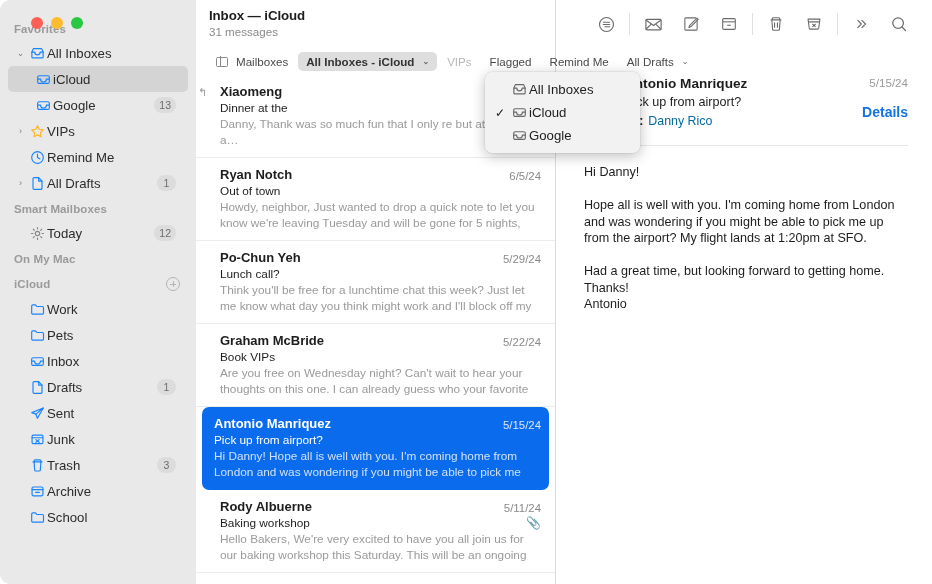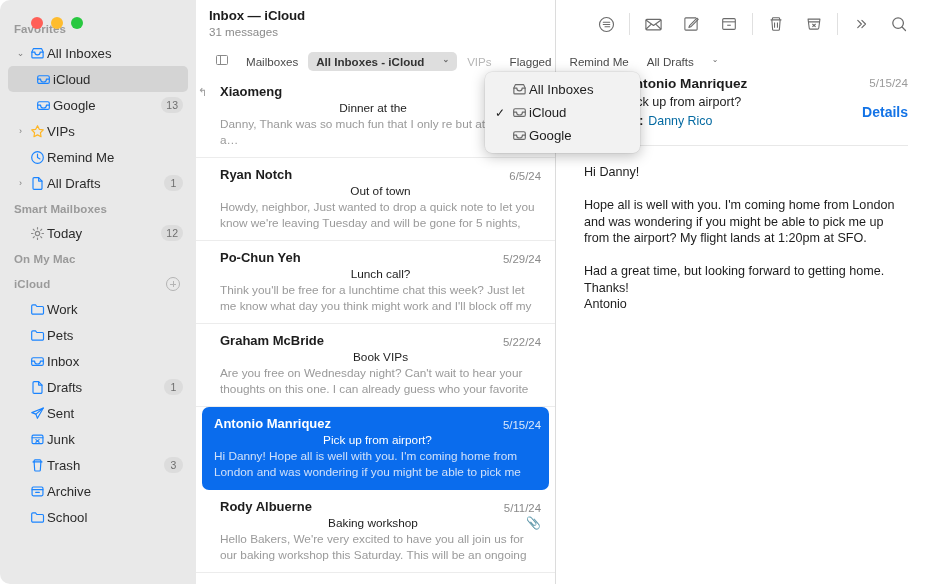--- a/index.html
+++ b/index.html
@@ -67,21 +67,21 @@
     color:#7a7a7a; font-size:9px;
   }
   .sb-item .ic { width:20px; flex:0 0 20px; display:flex; align-items:center; justify-content:center; }
   .sb-item .lbl { flex:1; white-space:nowrap; overflow:hidden; }
   .sb-item.indent1 { padding-left:19px; }
   .sb-item.indent2 { padding-left:25px; }
   .badge {
     font-size:10.5px; color:#6e6e6e; background:#dcdcdc;
     border-radius:9px; min-width:19px; height:16px;
     display:flex; align-items:center; justify-content:center;
-    padding:0 5px; margin-right:5px; font-weight:500;
+    padding:0 5px; margin-right:12px; font-weight:500;
   }
 
   
   .listcol {
     width:360px; flex:0 0 360px;
     display:flex; flex-direction:column;
     background:#fde047;
     border-right:1px solid #dcdcdc;
     position:relative;
   }
@@ -94,21 +94,21 @@
 
   .filterbar {
     height:27px; display:flex; align-items:center;
     padding-left:12px; gap:2px;
     background:#fff;
     position:relative; z-index:5;
   }
   .fb-item {
     font-size:11.6px; color:#4a4a4a;
     padding:3px 8px; border-radius:5px;
-    display:flex; gap:18px;
+    display:flex; align-items:center; gap:8px;
     white-space:nowrap;
   }
   .fb-item.dim { color:#b6b6b6; }
   .fb-item.active { background:#dedede; font-weight:600; color:#333; }
   .caret { font-size:8px; color:#6a6a6a; }
   .mailbox-icon {
     width:12px; height:10px; border:1.1px solid #8a8a8a; border-radius:1.5px;
     position:relative; flex:0 0 12px;
   }
   .mailbox-icon::after{
@@ -131,21 +131,21 @@
     font-size:13px; font-weight:700; color:#1d1d1d;
     flex:1; white-space:nowrap; overflow:hidden;
     padding-left:10px;
   }
   .msg.selected .msg-from { color:#fff; padding-left:4px; }
   .msg-date { font-size:11.4px; color:#8a8a8a; flex:0 0 auto; }
   .msg.selected .msg-date { color:#dbe8fb; }
   .msg-subj {
     font-size:11.8px; color:#1d1d1d; margin-top:2px;
     padding-left:10px; white-space:nowrap; overflow:hidden;
-    display:flex; align-items:center;text-align:center;
+    display:flex; align-items:center;
   }
   .msg.selected .msg-subj { color:#fff; padding-left:4px; }
   .msg-subj .sj { flex:1; overflow:hidden; text-overflow:ellipsis; }
   .clip { color:#a8a8a8; font-size:12px; transform:rotate(0deg); }
   .msg-prev {
     font-size:11.8px; color:#9a9a9a; margin-top:2px;
     padding-left:10px; line-height:15.5px;
     max-height:31px; overflow:hidden;
   }
   .msg.selected .msg-prev { color:#cfe0fa; padding-left:4px; }

